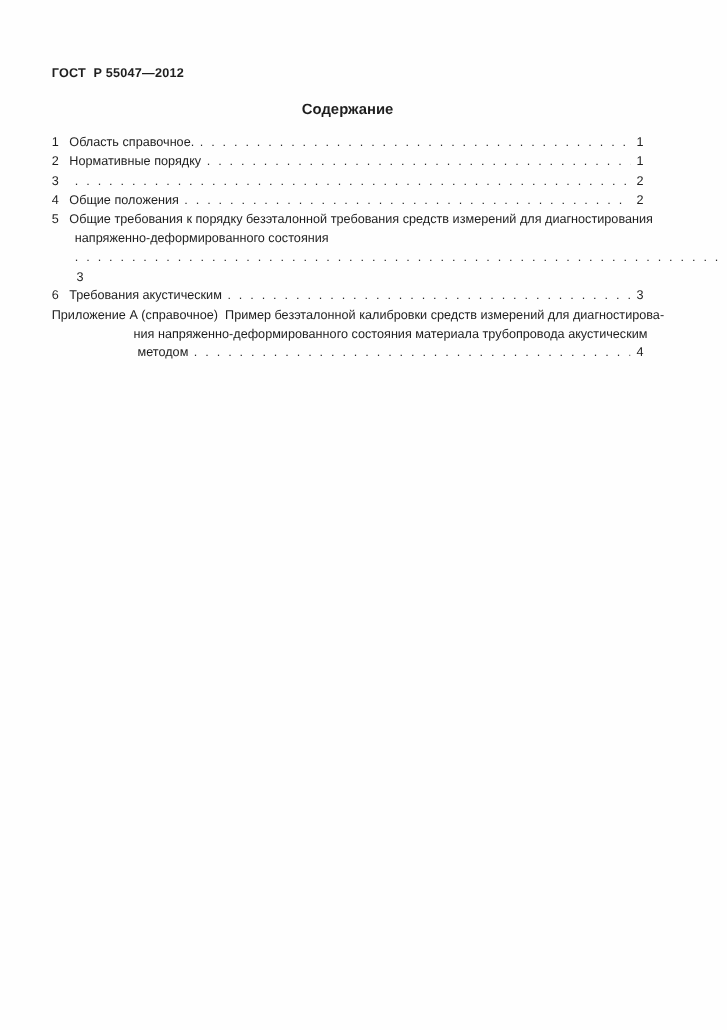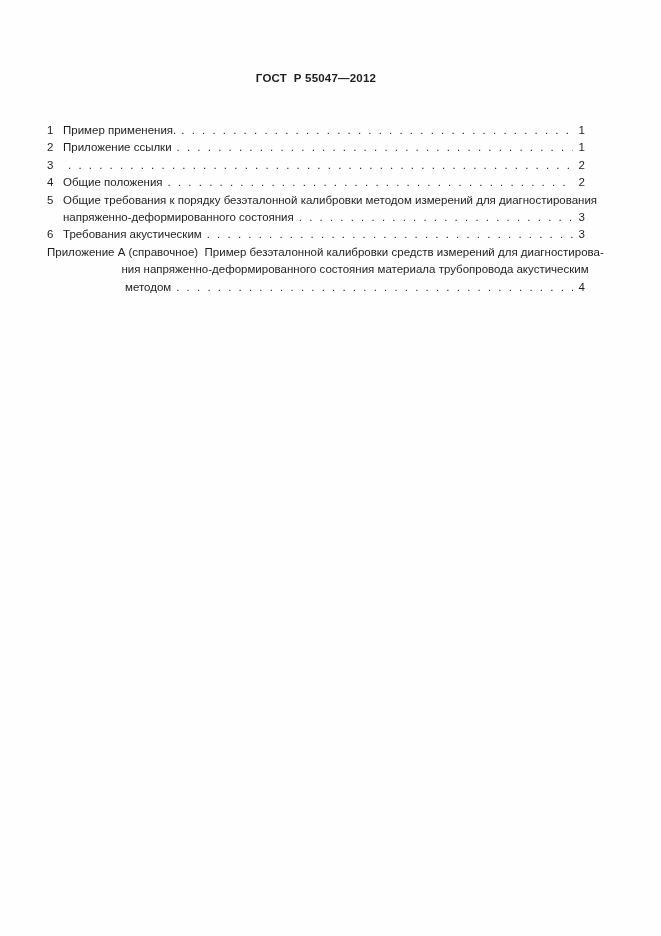--- a/index.html
+++ b/index.html
@@ -7,35 +7,35 @@
     width:661px;height:936px;
     background:#fdfdfd;
     font-family:"Liberation Sans","DejaVu Sans",sans-serif;
     color:#1e1e1e;
     position:relative;
     overflow:hidden;
   }
   .sheet{position:absolute;inset:0;background:#fefefe;}
   .doc-header{
     position:absolute;top:61px;left:47px;right:76px;
-    text-align:center;font-weight:bold;font-size:11.5px;
-    white-space:pre;letter-spacing:.2px;margin-top:11px;
+    text-align:left;font-weight:bold;font-size:11.5px;
+    white-space:pre;letter-spacing:.2px;
   }
   .doc-title{
     position:absolute;top:92px;left:47px;right:76px;
     text-align:center;font-weight:bold;font-size:13.5px;
   }
   .toc{
     position:absolute;top:122px;left:47px;right:76px;
     font-size:11.5px;line-height:17.4px;
   }
   .row{display:flex;align-items:baseline;}
   .num{flex:none;width:16px;white-space:pre;}
   .t{flex:none;white-space:pre;}
-  .cont16{padding-left:16px;}
+  .cont16{padding-left:16px;flex-direction:column;}
   .cont78{padding-left:78px;justify-content:center;}
   .leader{
     flex:1 1 auto;
     overflow:hidden;
     white-space:nowrap;
     margin-left:5px;margin-right:4px;
     min-width:8px;
   }
   .leader::after{
     content:". . . . . . . . . . . . . . . . . . . . . . . . . . . . . . . . . . . . . . . . . . . . . . . . . . . . . . . . . . . . . . . . . . . . . . . . . . . . . . . . ";
@@ -48,53 +48,54 @@
     text-align:right;font-size:7.5px;letter-spacing:.5px;color:#333;
   }
 </style>
 </head>
 <body>
 
 <div class="sheet">
 
   <div class="doc-header">ГОСТ  Р 55047—2012</div>
 
+  <div class="doc-title">Содержание</div>
 
   <div class="toc">
 
     <div class="row">
       <span class="num">1</span>
-      <span class="t">Пример применения.</span>
+      <span class="t">Область справочное.</span>
       <span class="leader"></span>
       <span class="pg">1</span>
     </div>
 
     <div class="row">
       <span class="num">2</span>
-      <span class="t">Приложение ссылки</span>
+      <span class="t">Нормативные порядку</span>
       <span class="leader"></span>
       <span class="pg">1</span>
     </div>
 
     <div class="row">
       <span class="num">3</span>
       <span class="leader"></span>
       <span class="pg">2</span>
     </div>
 
     <div class="row">
       <span class="num">4</span>
       <span class="t">Общие положения</span>
       <span class="leader"></span>
       <span class="pg">2</span>
     </div>
 
     <div class="row">
       <span class="num">5</span>
-      <span class="t">Общие требования к порядку безэталонной калибровки методом измерений для диагностирования</span>
+      <span class="t">Общие требования к порядку безэталонной требования средств измерений для диагностирования</span>
     </div>
     <div class="row cont16">
       <span class="t">напряженно-деформированного состояния</span>
       <span class="leader"></span>
       <span class="pg">3</span>
     </div>
 
     <div class="row">
       <span class="num">6</span>
       <span class="t">Требования акустическим</span>

